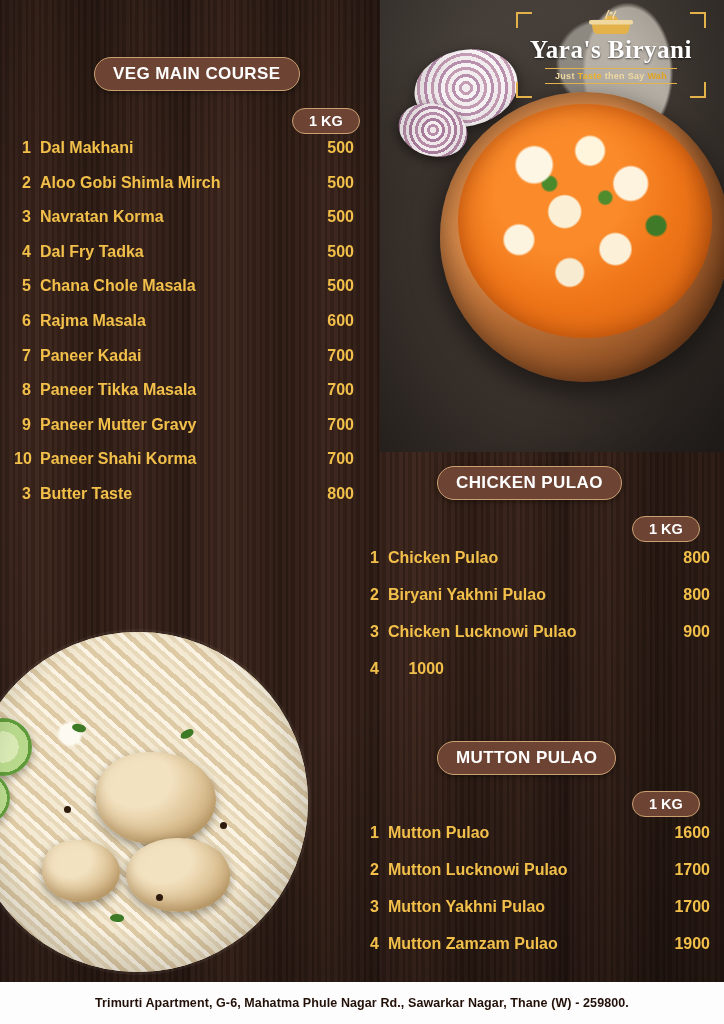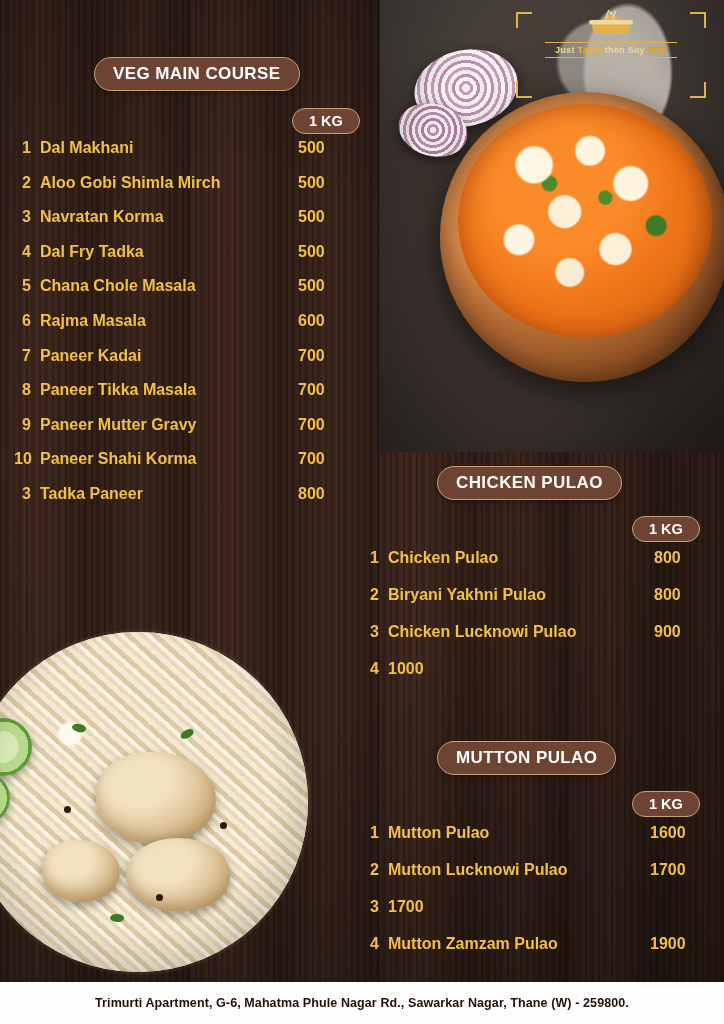--- a/index.html
+++ b/index.html
@@ -136,21 +136,21 @@
     color: #f2c04a;
     line-height: 1;
   }
   .menu-row .num {
     width: 26px;
     text-align: right;
     padding-right: 9px;
     color: #f2c04a;
   }
   .menu-row .name { flex: 1 1 auto; white-space: nowrap; }
-  .menu-row .price { text-align: left; }
+  .menu-row .price { text-align: right; }
 
   
   #veg-list { left: 14px; top: 140px; width: 340px; }
   #veg-list .menu-row { margin-bottom: 18.6px; }
   #veg-list .price { width: 56px; }
 
   
   #chicken-list { left: 362px; top: 550px; width: 348px; }
   #chicken-list .menu-row { margin-bottom: 21px; }
   #chicken-list .price { width: 56px; }
@@ -324,20 +324,21 @@
   <div class="logo-pot">
     <svg width="54" height="26" viewBox="0 0 54 26">
       <path d="M13 24 C10 24 8 19 8 14 L46 14 C46 19 44 24 41 24 Z" fill="#e3b24a"></path>
       <rect x="5" y="10" width="44" height="4.5" rx="2" fill="#f0d9a0"></rect>
       <path d="M20 10 C20 4 34 4 34 10 Z" fill="#e3b24a"></path>
       <path d="M22 9 C22 5 24 3 25 0" stroke="#f0d9a0" stroke-width="1.4" fill="none"></path>
       <path d="M29 9 C29 5 31 3 32 1" stroke="#f0d9a0" stroke-width="1.4" fill="none"></path>
       <circle cx="27" cy="3" r="1.6" fill="#f0d9a0"></circle>
     </svg>
   </div>
+  <div class="logo-name">Yara's  Biryani</div>
   <div class="logo-tag">
     <span>Just </span><span class="hl">Taste</span><span> then Say </span><span class="hl2">Wah</span>
   </div>
 </div>
 
 <div class="section-title" style="left:94px; top:57px;">VEG MAIN COURSE</div>
 <div class="kg-pill" style="left:292px; top:108px;">1 KG</div>
 
 <div class="menu-list" id="veg-list">
   <div class="menu-row">
@@ -385,21 +386,21 @@
     <span class="name">Paneer Mutter Gravy</span>
     <span class="price">700</span>
   </div>
   <div class="menu-row">
     <span class="num">10</span>
     <span class="name">Paneer Shahi Korma</span>
     <span class="price">700</span>
   </div>
   <div class="menu-row">
     <span class="num">3</span>
-    <span class="name">Tadka Paneer</span>
+    <span class="name">Butter Taste</span>
     <span class="price">800</span>
   </div>
 </div>
 
 <div class="section-title" style="left:437px; top:466px;">CHICKEN PULAO</div>
 <div class="kg-pill" style="left:632px; top:516px;">1 KG</div>
 
 <div class="menu-list" id="chicken-list">
   <div class="menu-row">
     <span class="num">1</span>
@@ -431,20 +432,21 @@
     <span class="name">Mutton Pulao</span>
     <span class="price">1600</span>
   </div>
   <div class="menu-row">
     <span class="num">2</span>
     <span class="name">Mutton Lucknowi Pulao</span>
     <span class="price">1700</span>
   </div>
   <div class="menu-row">
     <span class="num">3</span>
+    <span class="name">Mutton Yakhni Pulao</span>
     <span class="price">1700</span>
   </div>
   <div class="menu-row">
     <span class="num">4</span>
     <span class="name">Mutton Zamzam Pulao</span>
     <span class="price">1900</span>
   </div>
 </div>
 
 <div class="photo-circle">

